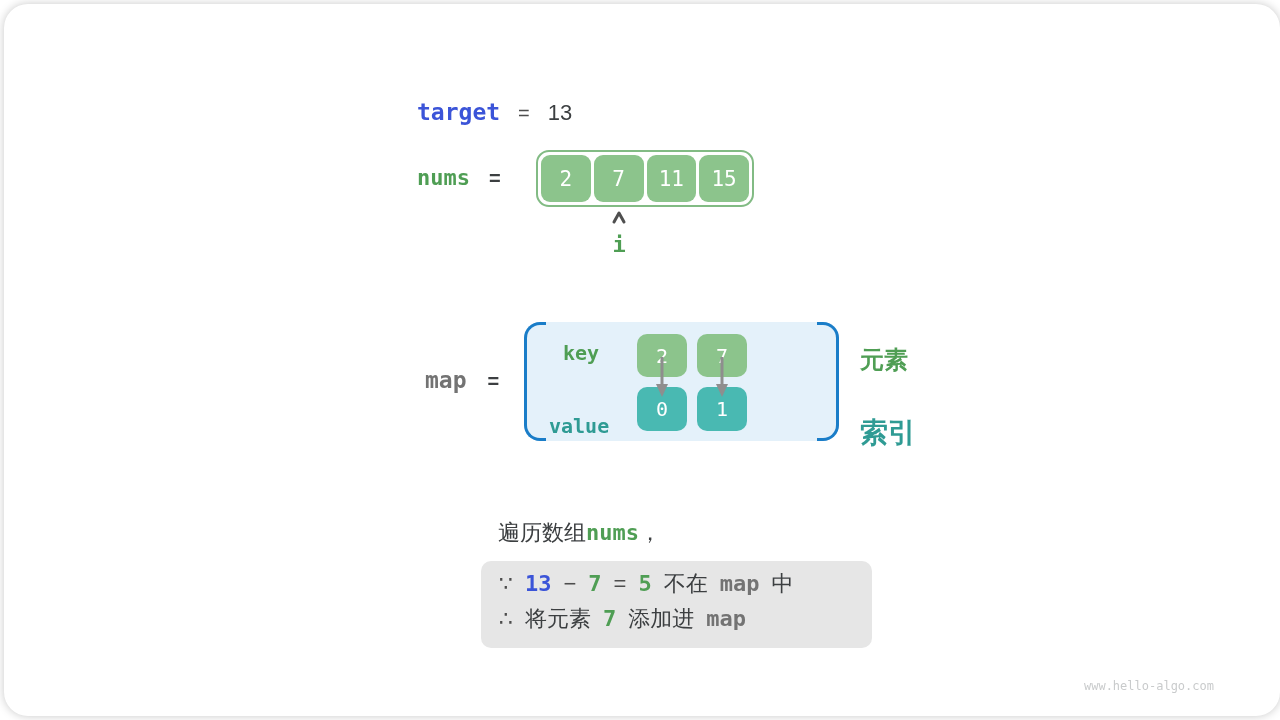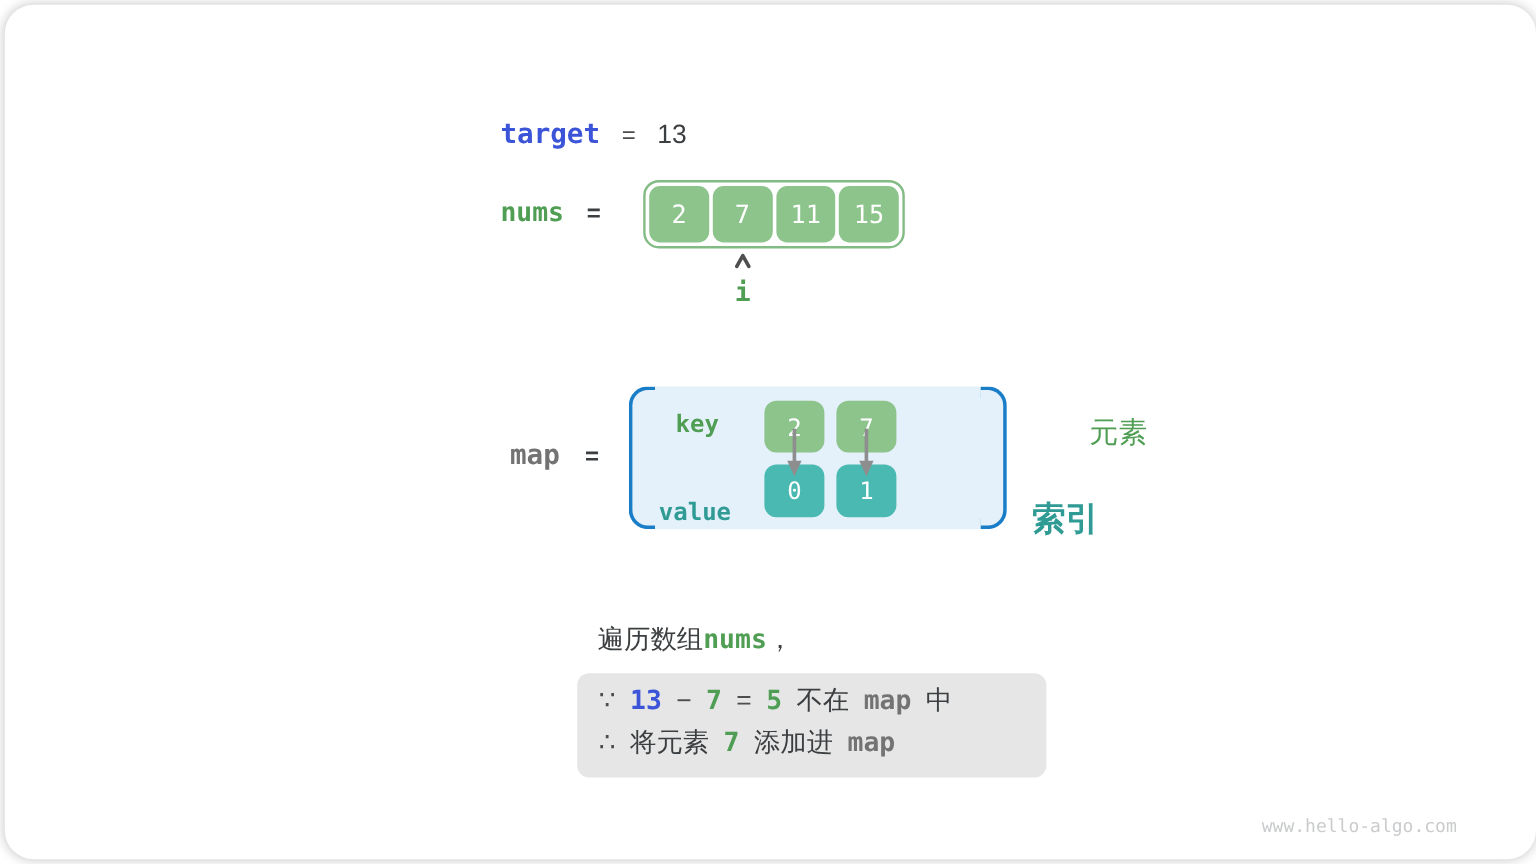--- a/index.html
+++ b/index.html
@@ -48,35 +48,35 @@
   .bracket.right { right:0; border-left:none;  border-radius:0 16px 16px 0; }
   .key-label   { left:39px; top:19px; font-size:20px; }
   .value-label { left:25px; top:72px; font-size:20px; }
   .map-cell { width:50px; height:43px; border-radius:10px; color:#ffffff;
               font-family:"DejaVu Sans Mono",monospace; font-size:20px;
               display:flex; align-items:center; justify-content:center; }
   .map-cell.key   { background:#8cc48c; top:12px; }
   .map-cell.value { background:#49b9b2; top:65px; height:44px; }
   .kv-arrow { width:16px; height:42px; top:35px; }
 
-  .element-label { left:904px; top:340px; font-size:24px; font-weight:normal; }
+  .element-label { left:856px; top:340px; font-size:24px; font-weight:bold; }
   .index-label   { left:856px; top:390px; font-size:28px; font-weight:bold; }
 
   
   .caption-row { left:494px; top:514px; display:flex; align-items:baseline; font-size:22px; }
   .caption-row .code { font-size:22px; }
 
   
   .note-box { left:477px; top:557px; width:391px; height:87px;
               background:#e6e6e6; border-radius:10px; padding:8px 0 0 18px; }
   .note-line { display:flex; align-items:baseline; gap:12px; font-size:22px; height:35px; }
   .note-line .code { font-size:22px; }
 
   .watermark { right:66px; top:675px; font-family:"DejaVu Sans Mono",monospace;
-               font-size:15px; color:#c9cbcc; font-weight:normal; }
+               font-size:12px; color:#c9cbcc; font-weight:normal; }
 </style>
 </head>
 <body>
 
 <div class="card">
 
   <div class="abs target-row">
     <span class="mono kw-blue name">target</span>
     <span class="gray eq">=</span>
     <span class="dark val">13</span>

